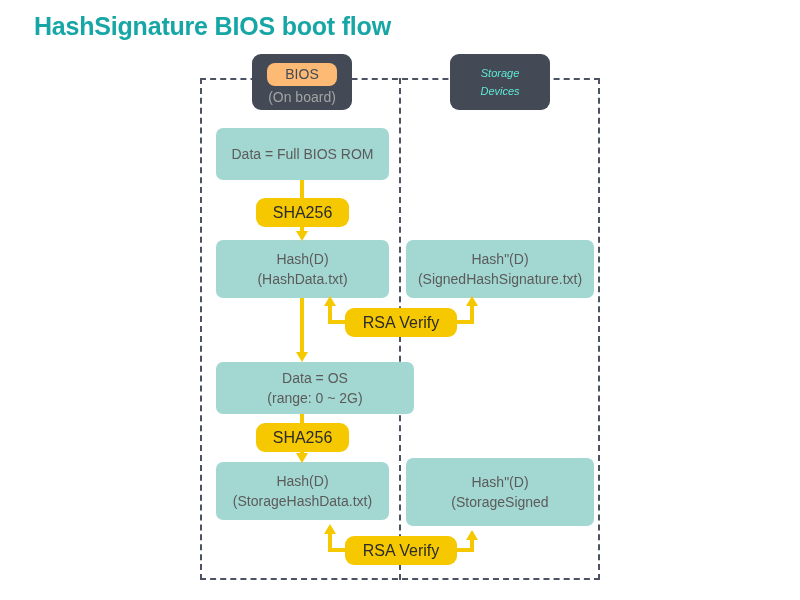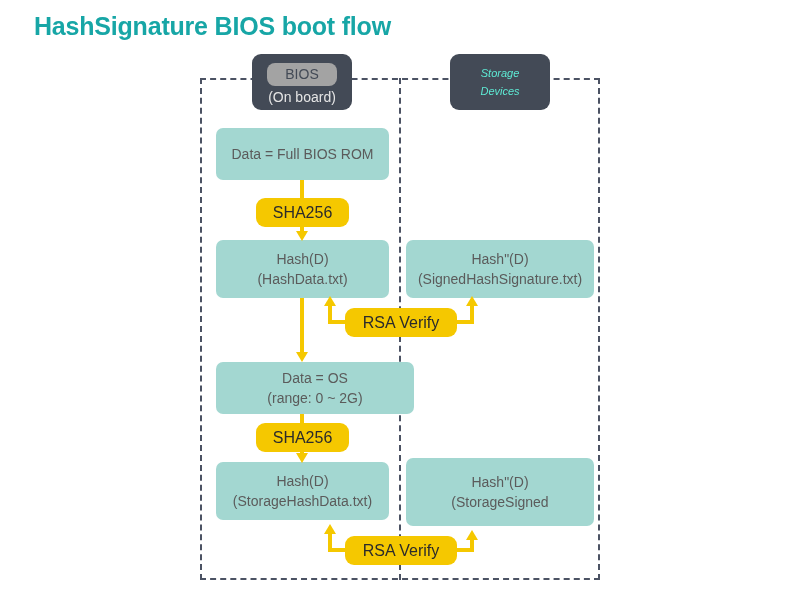--- a/index.html
+++ b/index.html
@@ -64,32 +64,32 @@
     box-sizing: border-box;
   }
   .hdr-bios {
     left: 252px;
     top: 54px;
     width: 100px;
     height: 56px;
     padding-top: 4px;
   }
   .hdr-bios .pill {
-    background: #a3a3a3;
+    background: #fdba74;
     color: #434a56;
     border-radius: 8px;
     font-size: 14px;
     line-height: 20px;
     padding: 1px 18px 2px 18px;
     margin-bottom: 2px;
   }
   .hdr-bios .sub {
     font-size: 14px;
     line-height: 18px;
-    color: #e5e5e5;
+    color: #a3a3a3;
   }
   .hdr-storage {
     left: 450px;
     top: 54px;
     width: 100px;
     height: 56px;
   }
   .hdr-storage .l {
     font-size: 11px;
     line-height: 18px;

